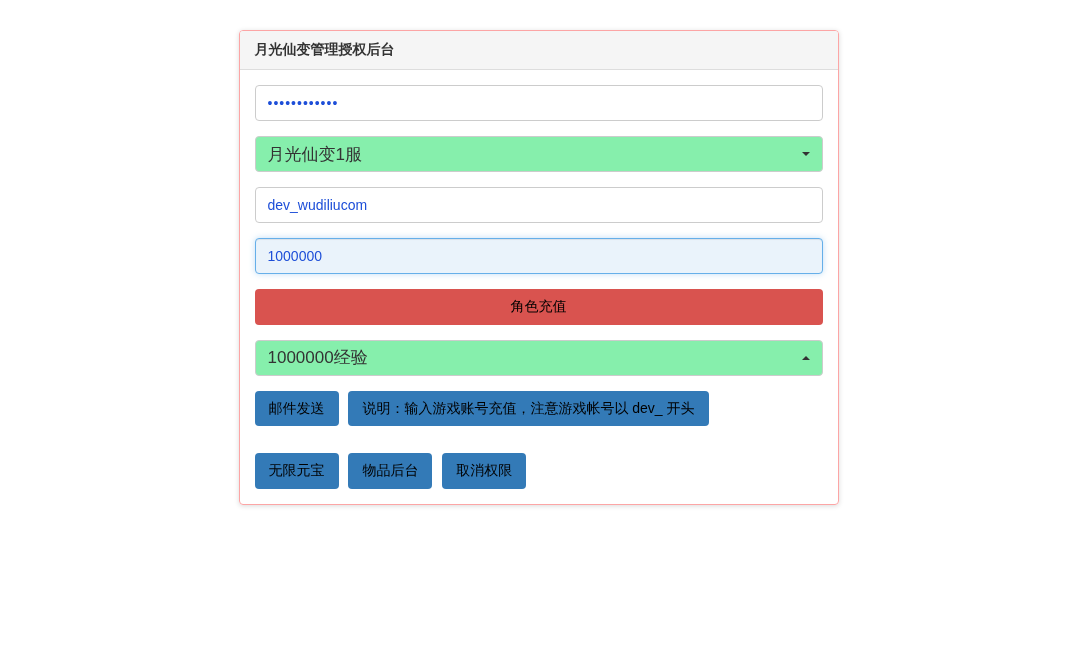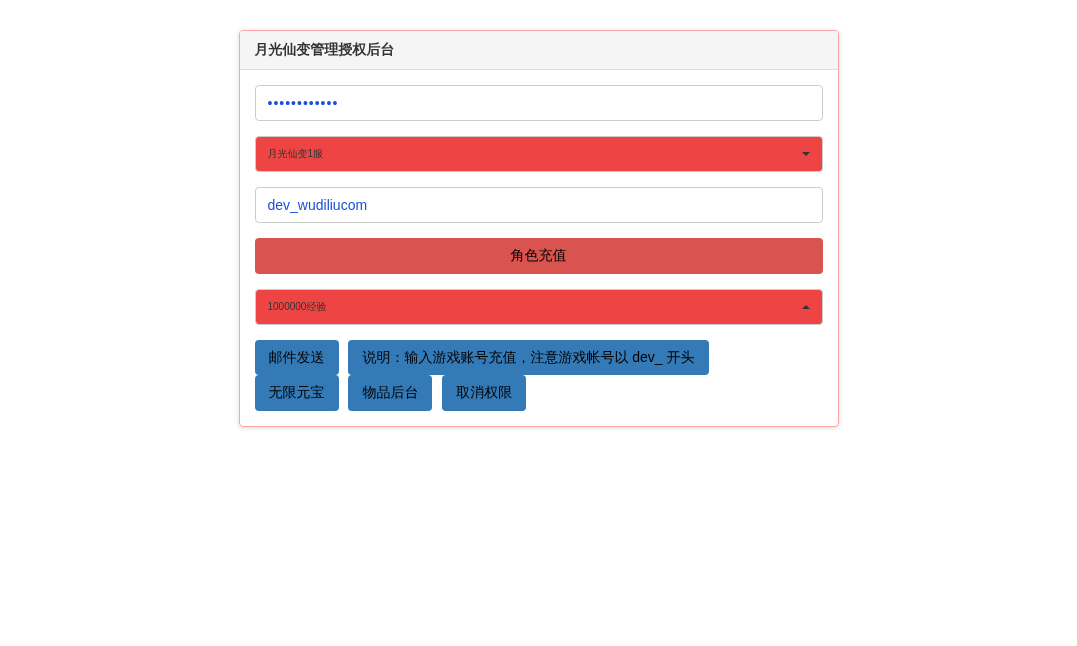--- a/index.html
+++ b/index.html
@@ -52,23 +52,23 @@
     .dropdown {
       position: relative;
     }
     .dropdown-toggle {
       display: flex;
       align-items: center;
       justify-content: space-between;
       width: 100%;
       height: 36px;
       padding: 6px 12px;
-      font-size: 10px;
+      font-size: 17px;
       color: #333;
-      background: #ef4444;
+      background: #86efac;
       border: 1px solid #ccc;
       border-radius: 4px;
       cursor: pointer;
       text-align: left;
     }
     .caret {
       display: inline-block;
       width: 0; height: 0;
       border-left: 4px solid transparent;
       border-right: 4px solid transparent;
@@ -88,21 +88,21 @@
       margin-right: 6px;
       margin-bottom: 0;
     }
     .btn-block {
       display: block;
       width: 100%;
       margin-right: 0;
     }
     .btn-danger { background: #d9534f; }
     .btn-primary { background: #337ab7; }
-    .btn-row { margin-bottom: 0; }
+    .btn-row { margin-bottom: 27px; }
     .btn-row .btn { vertical-align: top; }
     .btn-row-last { margin-bottom: 0; }
     input[type="password"] { letter-spacing: 1px; }
   </style>
 </head>
 <body>
 
 <div class="panel">
   <div class="panel-heading">月光仙变管理授权后台</div>
   <div class="panel-body">
@@ -115,20 +115,23 @@
       <button class="dropdown-toggle">
         <span>月光仙变1服</span>
         <span class="caret down"></span>
       </button>
     </div>
 
     <div class="form-group">
       <input type="text" class="form-control" value="dev_wudiliucom" style="">
     </div>
 
+    <div class="form-group">
+      <input type="text" class="form-control focused" value="1000000" style="">
+    </div>
 
     <div class="form-group">
       <button class="btn btn-danger btn-block">角色充值</button>
     </div>
 
     <div class="form-group dropdown">
       <button class="dropdown-toggle">
         <span>1000000经验</span>
         <span class="caret up"></span>
       </button>

